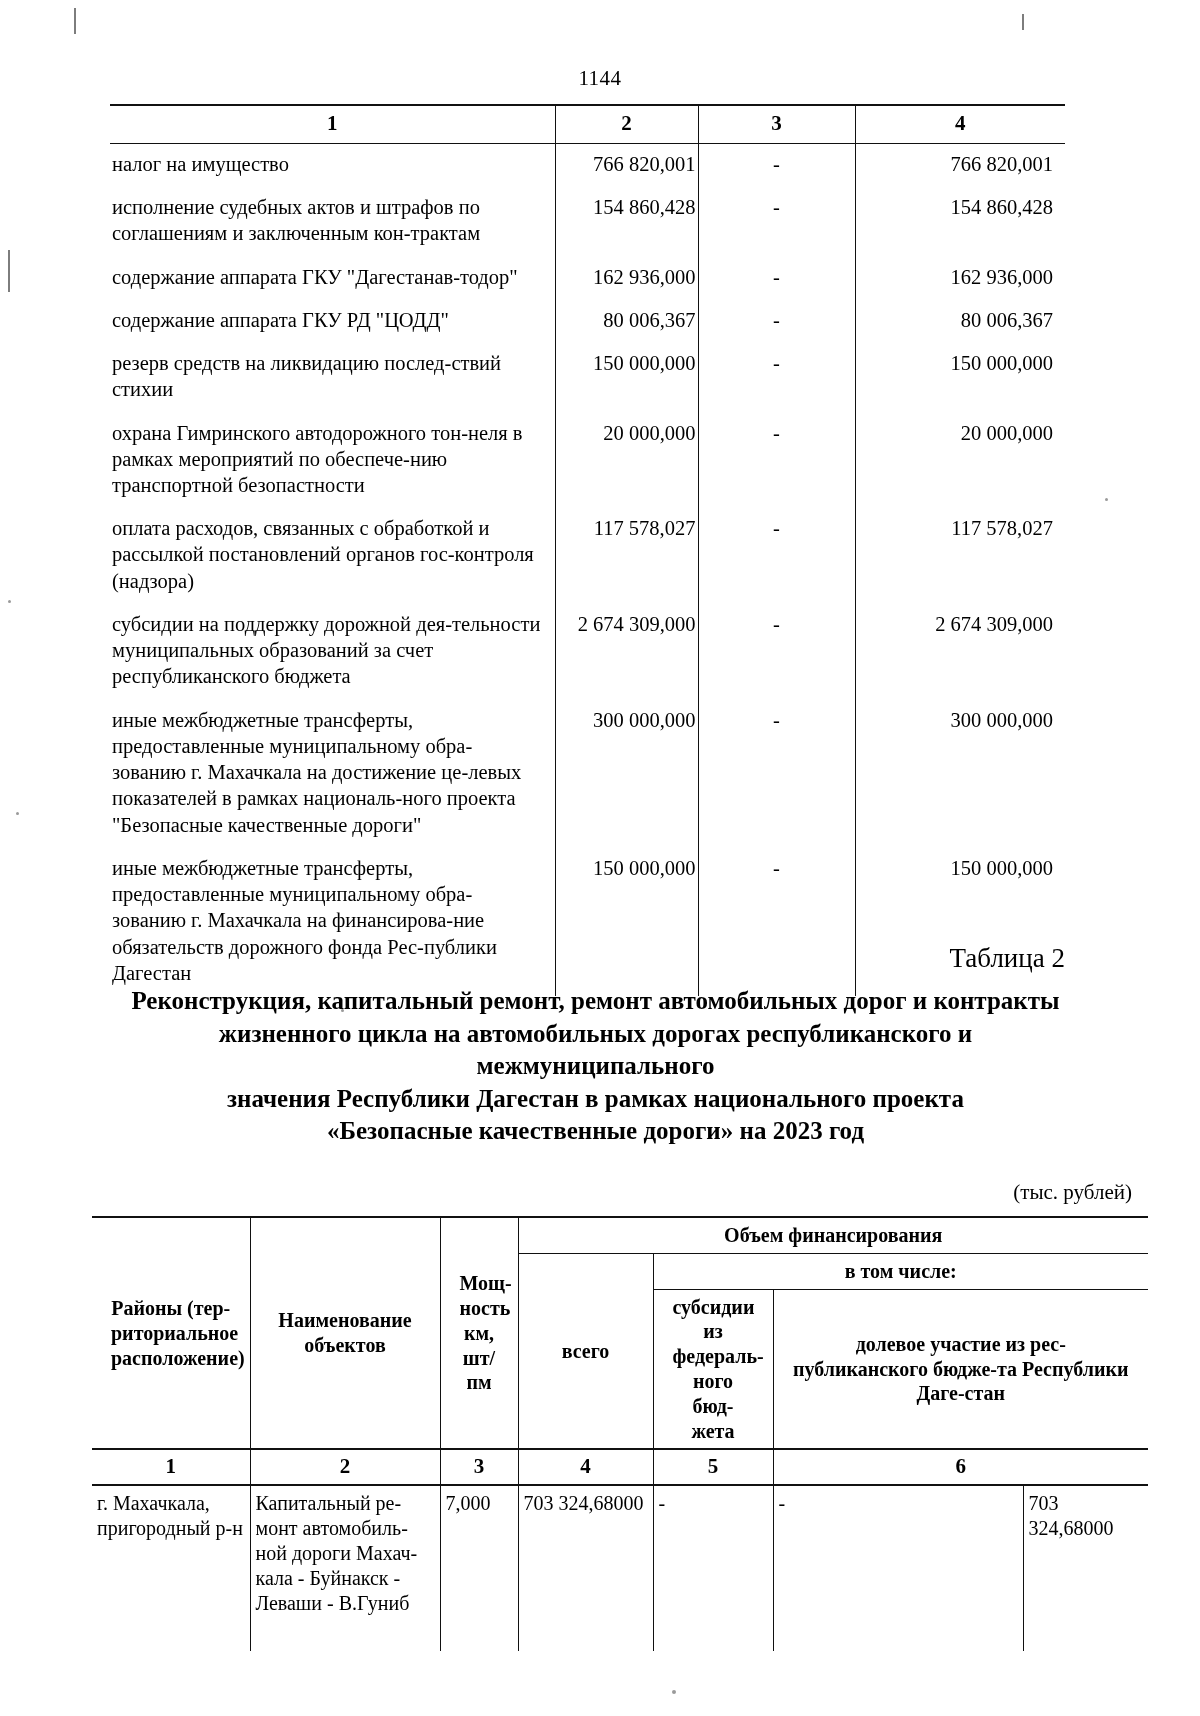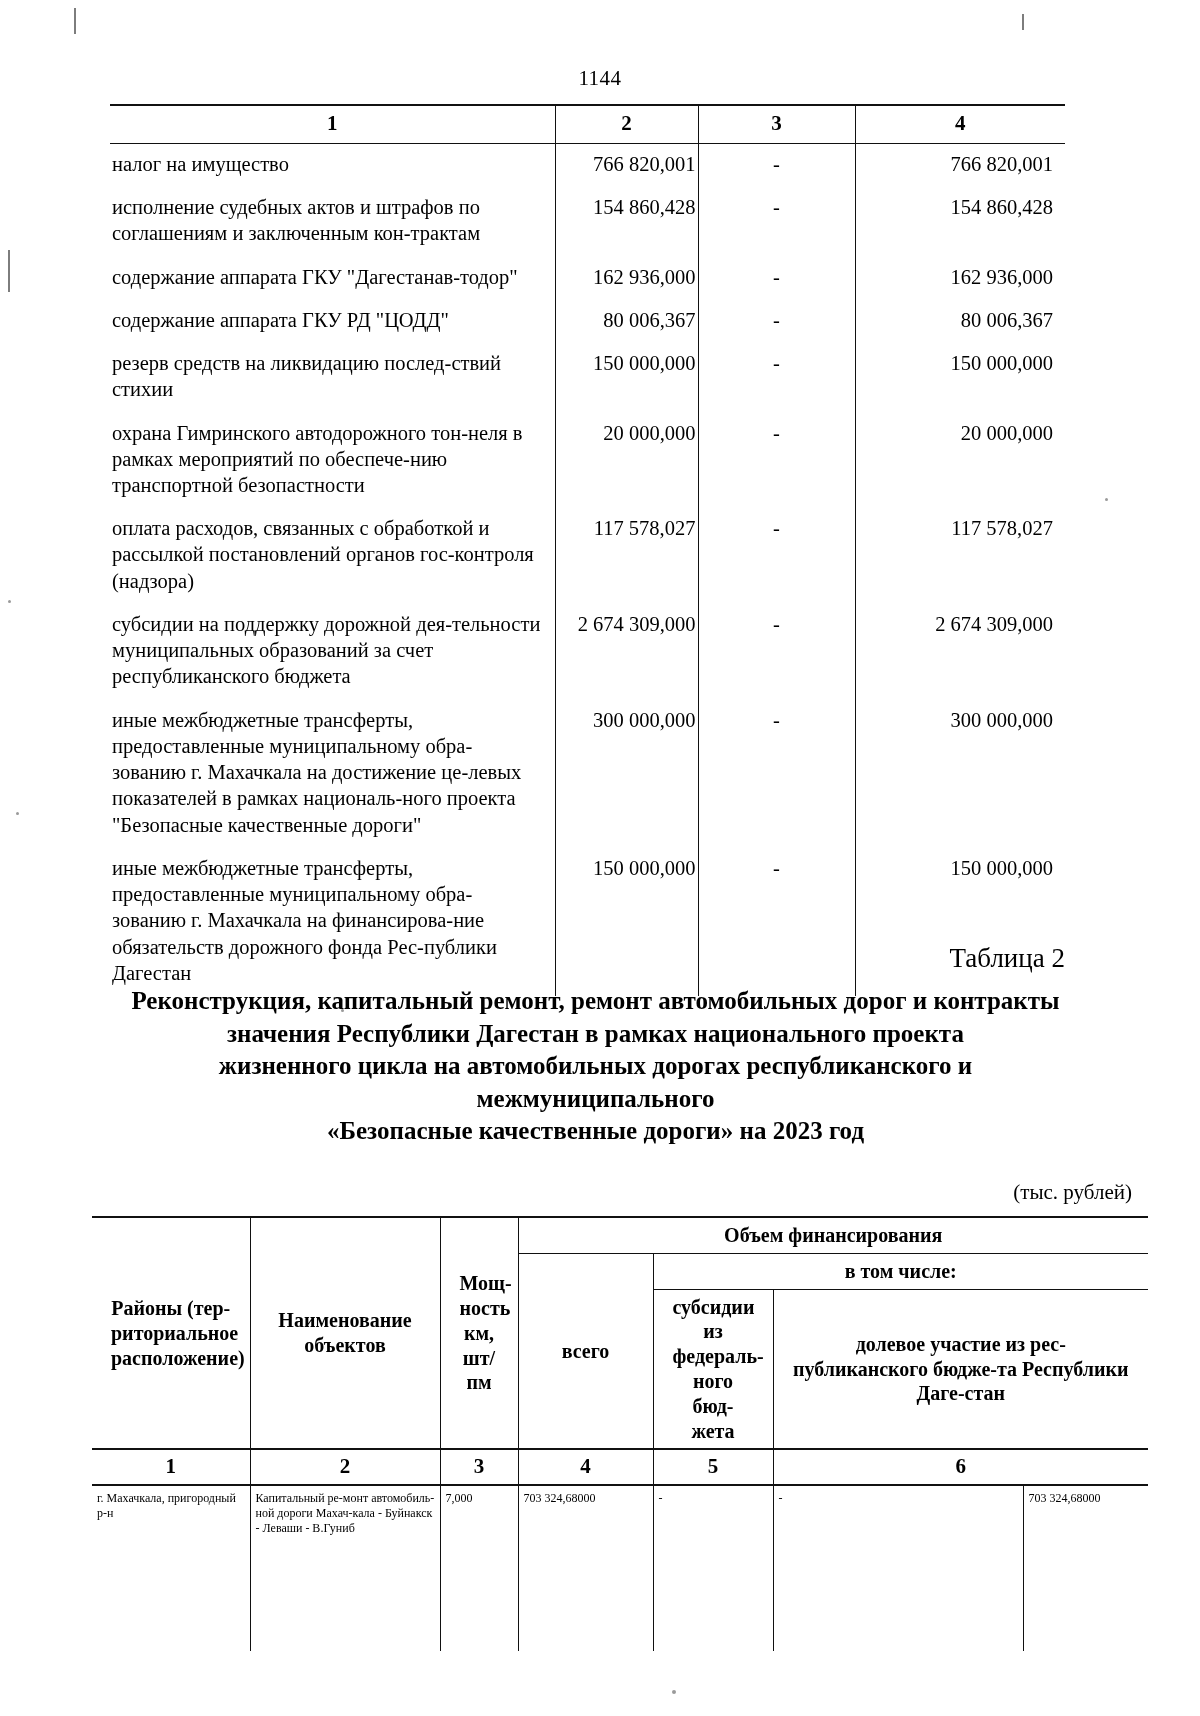--- a/index.html
+++ b/index.html
@@ -147,21 +147,21 @@
   .t2 th.numrow {
     font-size: 21px;
     padding: 3px 0 5px 0;
     border-top: 2.2px solid #111;
     border-bottom: 2.2px solid #111;
   }
   .t2 td {
     vertical-align: top;
     text-align: left;
     padding: 5px 4px 5px 5px;
-    font-size: 12px;
+    font-size: 20px;
   }
   .t2 .rowbody td { height: 155px; }
 
   .noborder-right { border-right: none !important; }
   .noborder-left { border-left: none !important; }
   .noborder-bottom { border-bottom: none !important; }
 
   
   .speck {
     position: absolute;
@@ -265,22 +265,22 @@
         <td class="dash">-</td>
         <td class="last">150 000,000</td>
       </tr>
     </tbody>
   </table>
 
   <div class="table2-label">Таблица 2</div>
 
   <div class="doc-title">
     <span class="ln">Реконструкция, капитальный ремонт, ремонт автомобильных дорог и контракты</span>
+    <span class="ln">жизненного цикла на автомобильных дорогах республиканского и межмуниципального</span>
     <span class="ln">значения Республики Дагестан в рамках национального проекта</span>
-    <span class="ln">жизненного цикла на автомобильных дорогах республиканского и межмуниципального</span>
     <span class="ln">«Безопасные качественные дороги» на 2023 год</span>
   </div>
 
   <div class="units">(тыс. рублей)</div>
 
   <table class="t2">
     <colgroup>
       <col class="d1">
         <col class="d2">
         <col class="d3">

